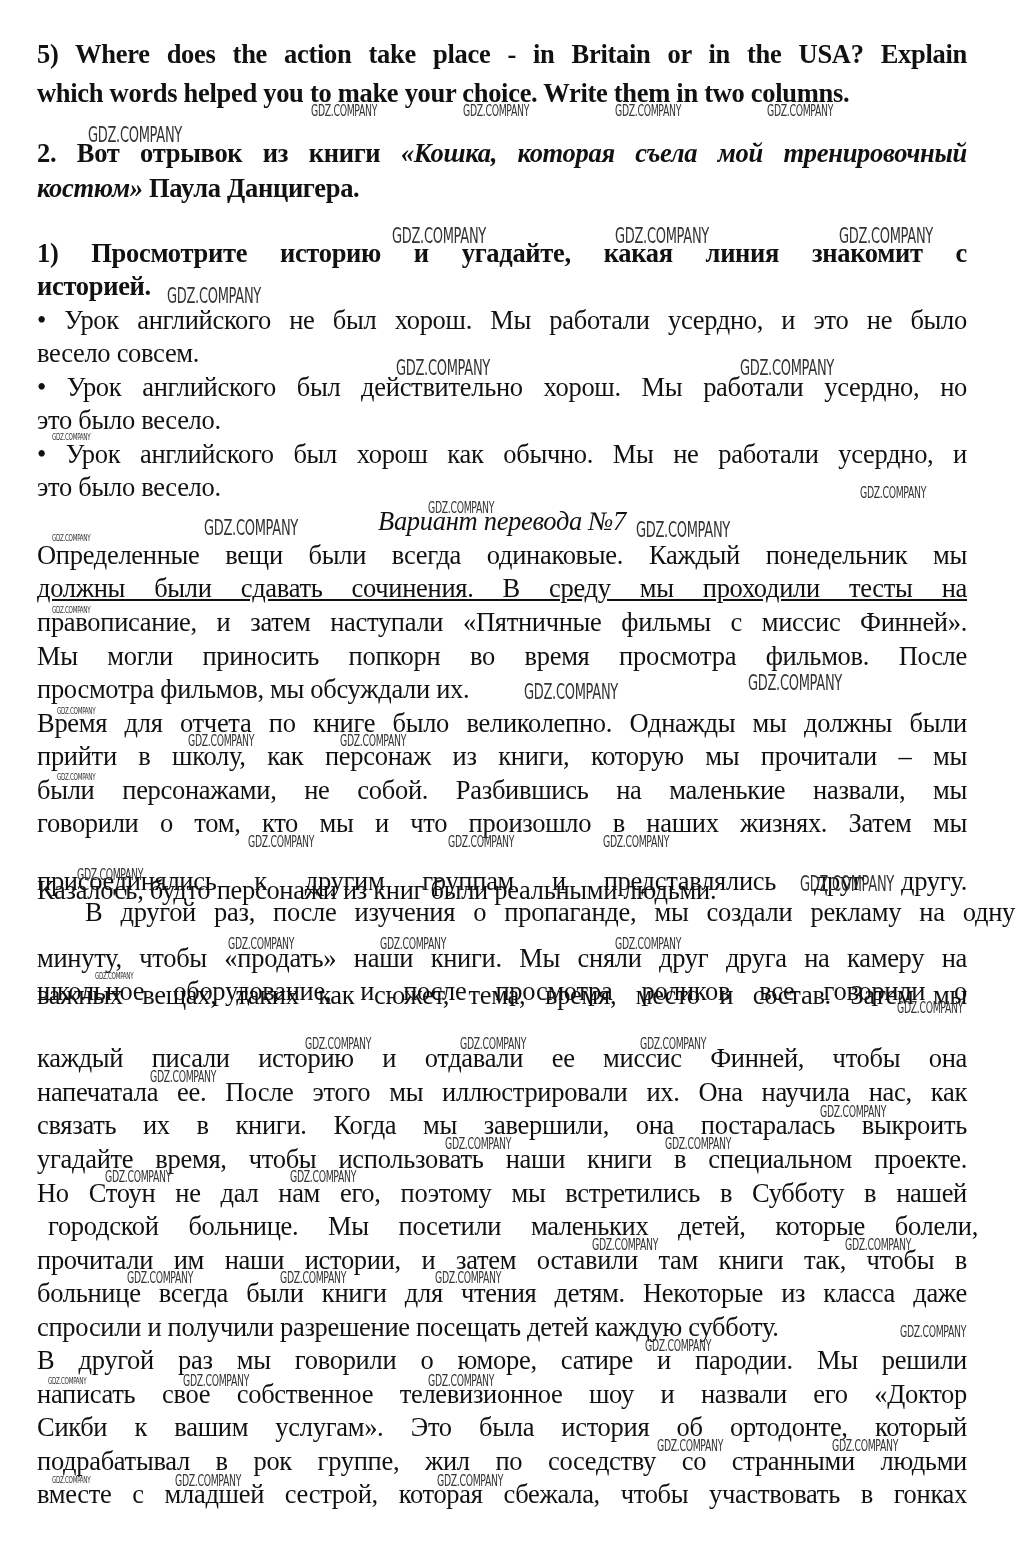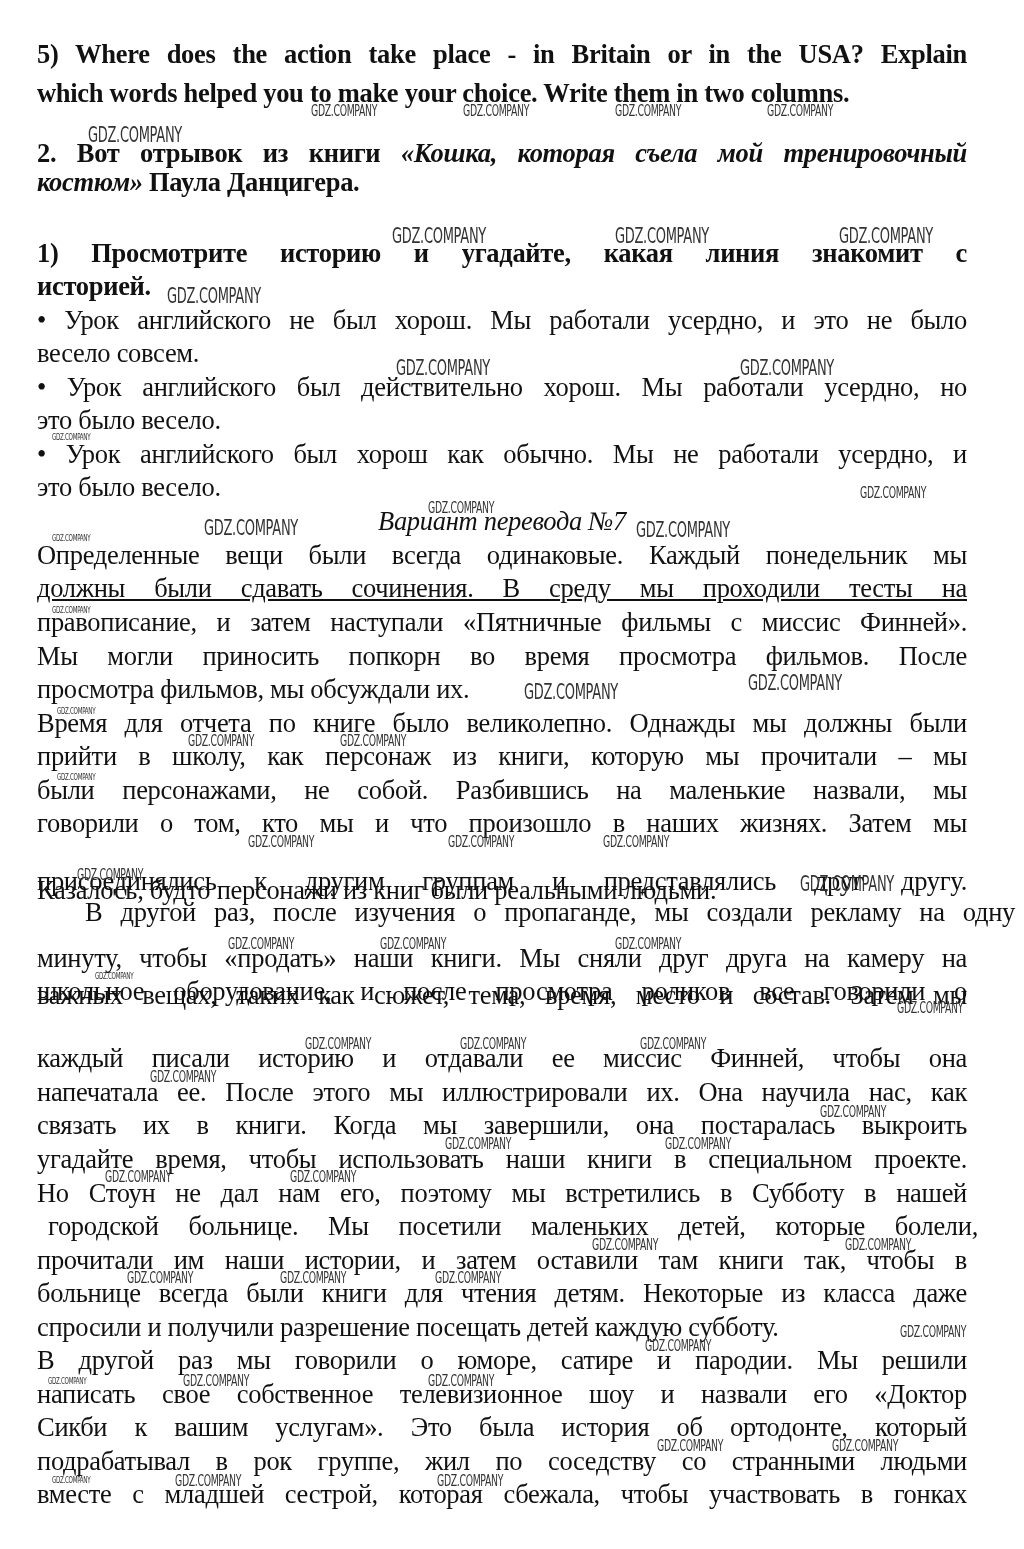--- a/index.html
+++ b/index.html
@@ -20,21 +20,21 @@
 </style>
 </head>
 <body>
 
 <div class="page">
 
   <div class="line bold" style="top: 38px; word-spacing: 0px;">5) Where does the action take place - in Britain or in the USA? Explain</div>
   <div class="line bold last" style="top:77px">which words helped you to make your choice. Write them in two columns.</div>
 
   <div class="line bold" style="top: 137px; word-spacing: 0px;"><span>2. Вот отрывок из книги </span><span class="ital">«Кошка, которая съела мой тренировочный</span></div>
-  <div class="line bold last" style="top:166px"><span class="ital">костюм»</span><span> Паула Данцигера.</span></div>
+  <div class="line bold last" style="top:172px"><span class="ital">костюм»</span><span> Паула Данцигера.</span></div>
 
   <div class="line bold" style="top: 237px; word-spacing: 0px;">1) Просмотрите историю и угадайте, какая линия знакомит с</div>
   <div class="line bold last" style="top:270px">историей.</div>
 
   <div class="line" style="top: 304px; word-spacing: 0px;">• Урок английского не был хорош. Мы работали усердно, и это не было</div>
   <div class="line last" style="top:337px">весело совсем.</div>
   <div class="line" style="top: 371px; word-spacing: 0px;">• Урок английского был действительно хорош. Мы работали усердно, но</div>
   <div class="line last" style="top:404px">это было весело.</div>
   <div class="line" style="top: 438px; word-spacing: 0px;">• Урок английского был хорош как обычно. Мы не работали усердно, и</div>
   <div class="line last" style="top:471px">это было весело.</div>

